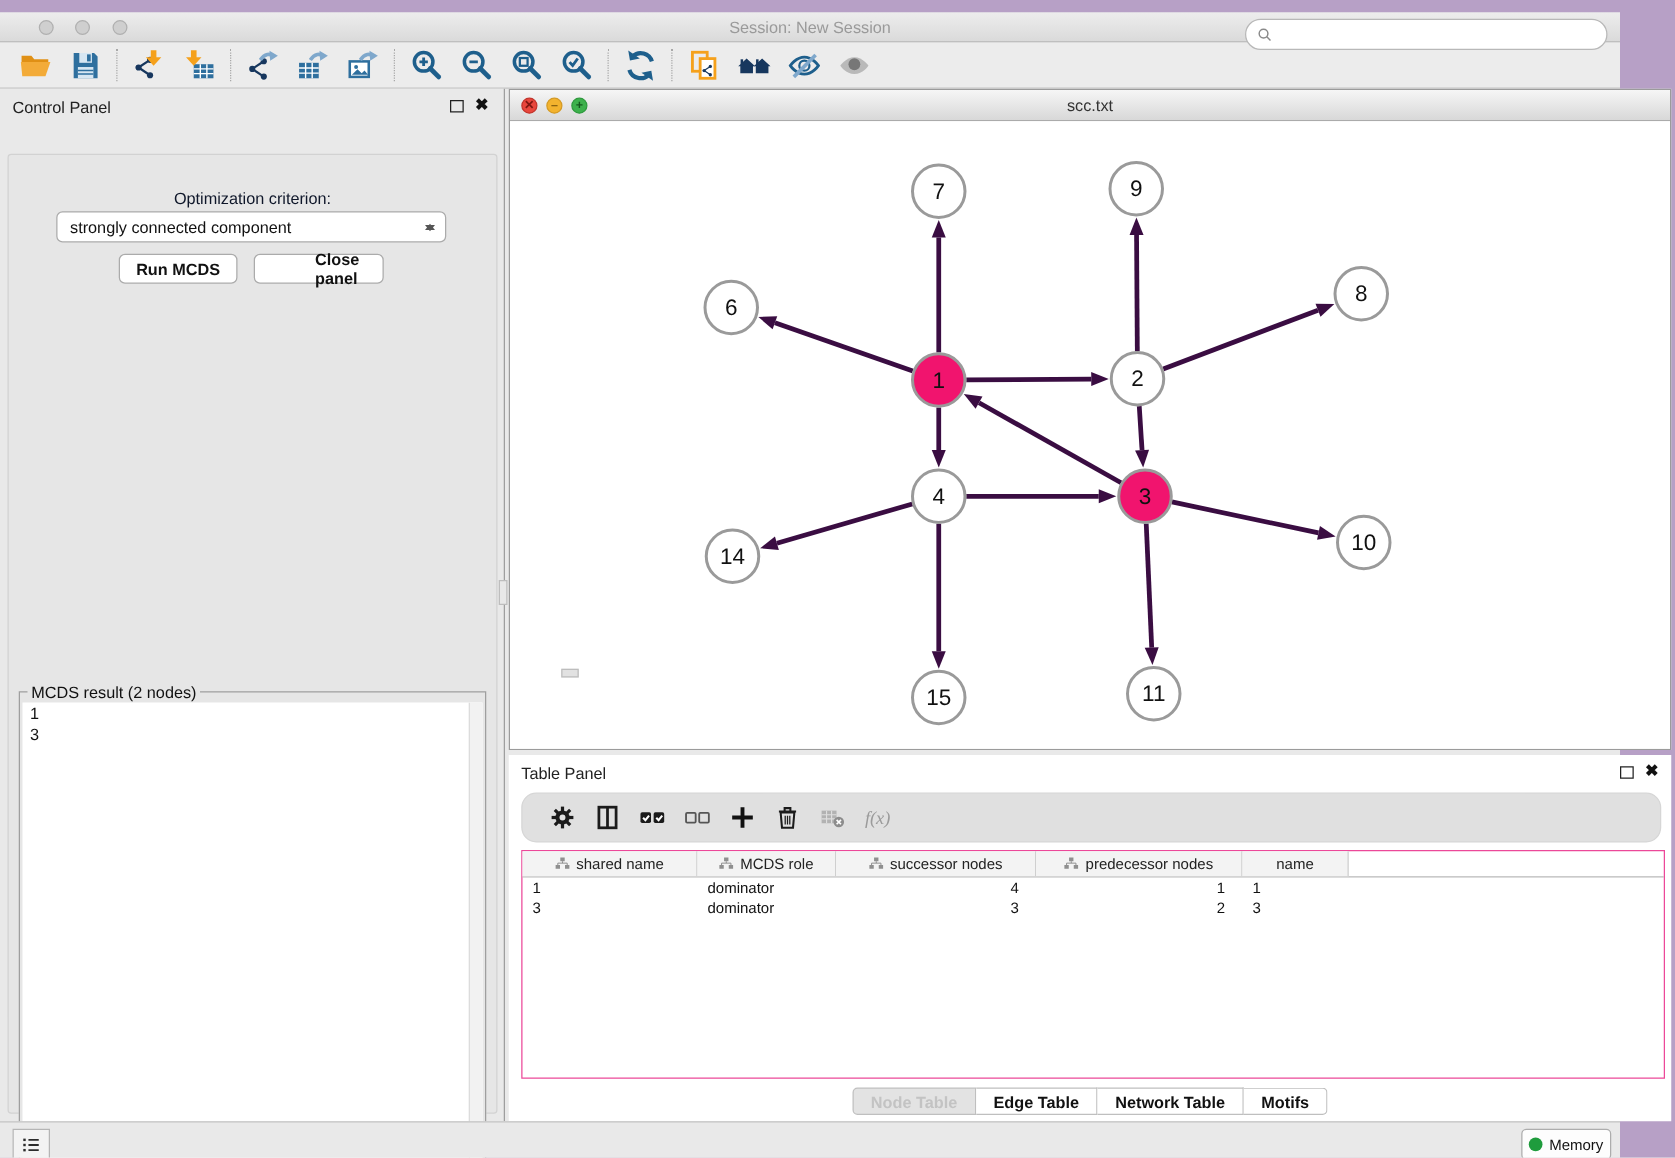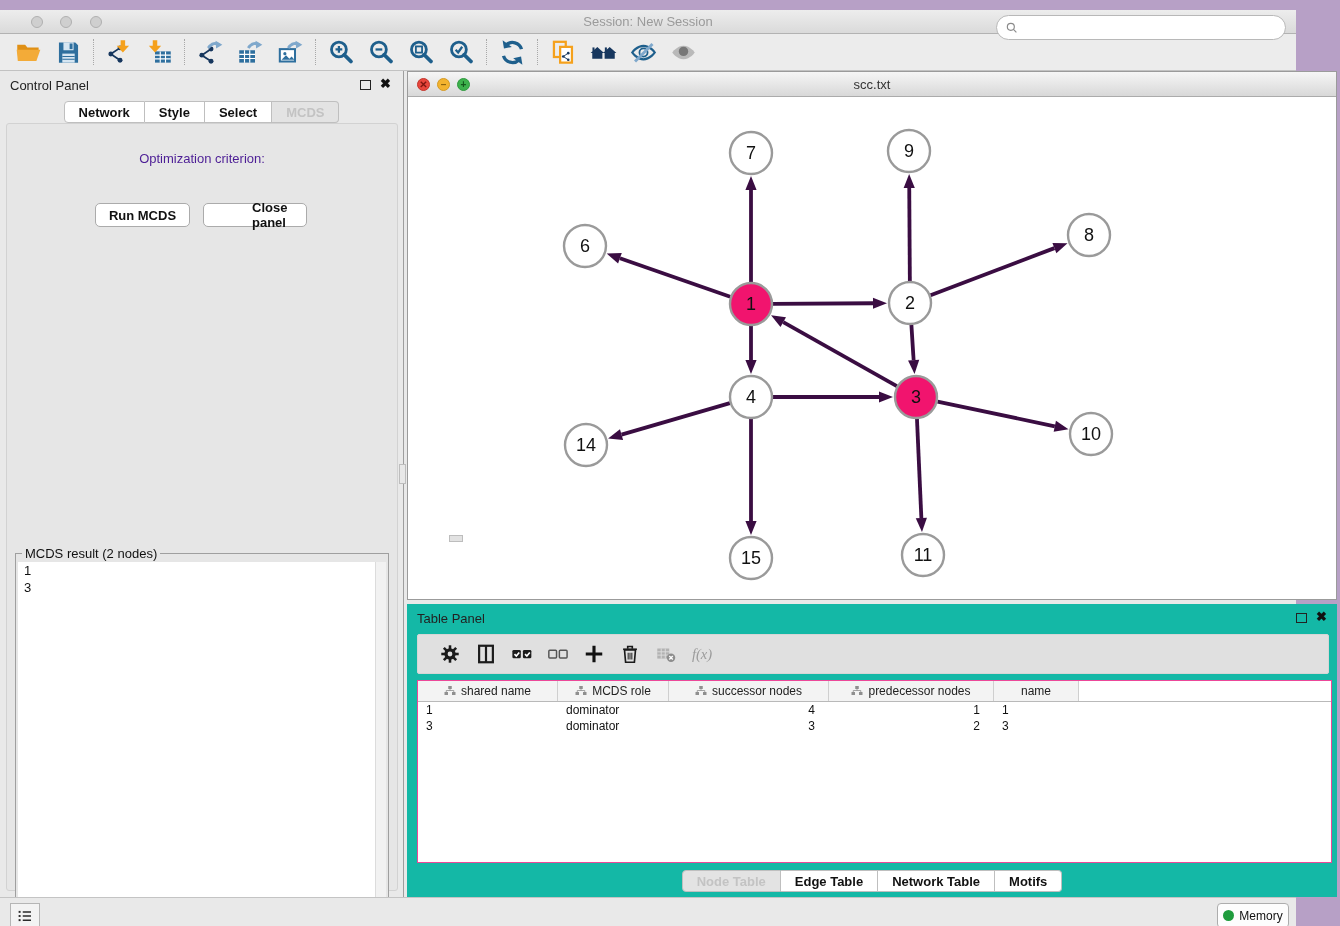--- a/index.html
+++ b/index.html
@@ -34,21 +34,21 @@
   .close-ic { position:absolute; top:5px; font-size:13px; font-weight:bold; color:#111; }
   #cp-tabs { position:absolute; left:0; top:30px; width:100%; display:flex; justify-content:center; }
   .tabrow { display:flex; }
   .tab { height:22px; padding:0 14px; background:#fff; border:1px solid #bfbfbf; border-left:none;
     font-size:13px; font-weight:bold; color:#111; display:flex; align-items:center; }
   .tab:first-child { border-left:1px solid #bfbfbf; border-radius:4px 0 0 4px; }
   .tab:last-child { border-radius:0 4px 4px 0; }
   .tab.sel { background:#e3e3e3; color:#c3c3c3; }
   #cp-content { position:absolute; left:6px; top:52px; width:392px; height:768px; background:#e6e6e6;
     border:1px solid #d2d2d2; border-radius:3px; }
-  #opt-label { position:absolute; width:100%; text-align:center; top:27px; font-size:13px; color:#4c1d95; }
+  #opt-label { position:absolute; width:100%; text-align:center; top:27px; font-size:13px; color:#0f172a; }
   #criterion-select { position:absolute; left:38px; top:45px; width:312px; height:25px; background:#fff;
     border:1px solid #ababab; border-radius:5px; font-size:13px; display:flex; align-items:center;
     padding-left:10px; color:#111; }
   .stepper { position:absolute; right:6px; top:4px; width:12px; height:16px; }
   .stepper:before { content:""; position:absolute; left:2px; top:1px; border:4px solid transparent; border-bottom:5px solid #555; }
   .stepper:after { content:""; position:absolute; left:2px; bottom:1px; border:4px solid transparent; border-top:5px solid #555; }
   .cp-btn { position:absolute; top:79px; height:24px; background:#fff; border:1px solid #ababab;
     border-radius:5px; font-size:13px; font-weight:bold; color:#111; display:flex; align-items:center; justify-content:center; }
   #run-btn { left:88px; width:95px; }
   #closepanel-btn { left:196px; width:104px;padding-left:48px; }
@@ -66,23 +66,23 @@
     font-weight:bold; text-align:center; line-height:12px; }
   #net-title { position:absolute; width:100%; text-align:center; top:5px; font-size:13px; color:#333; }
   #net-view { position:absolute; left:0; top:25px; width:928px; height:502px; background:#fff; }
   #graph-svg { width:100%; height:100%; }
 
   
   #h-split-handle { position:absolute; left:449px; top:525px; width:14px; height:7px; background:#e2e2e2; border:1px solid #bdbdbd; }
   #v-split-handle { position:absolute; left:399px; top:454px; width:7px; height:20px; background:#e8e8e8; border:1px solid #bdbdbd; }
 
   
-  #table-panel { position:absolute; left:407px; top:594px; width:930px; height:293px; background:#14b8a6; }
+  #table-panel { position:absolute; left:407px; top:594px; width:930px; height:293px; background:#ffffff; }
   #tp-toolbar { position:absolute; left:10px; top:30px; width:912px; height:40px; background:#e0e0e0;
-    border:1px solid #d6d6d6; border-radius:2px; display:flex; align-items:center; padding-left:14px; }
+    border:1px solid #d6d6d6; border-radius:12px; display:flex; align-items:center; padding-left:14px; }
   .tp-btn { width:36px; height:30px; display:flex; align-items:center; justify-content:center; }
   .tp-btn svg { width:22px; height:22px; }
   #node-table { position:absolute; left:10px; top:76px; width:915px; height:183px; background:#fff; border:1px solid #ec4899; }
   #nt-header { display:flex; height:21px; border-bottom:1px solid #b9b9b9; }
   .th { background:#f3f3f3; border-right:1px solid #cfcfcf; display:flex; align-items:center;
     justify-content:center; font-size:12px; color:#222; gap:5px; }
   .th svg { width:12px; height:12px; }
   .nt-row { display:flex; height:16px; }
   .td { font-size:12px; color:#111; padding:1px 8px 0 8px; white-space:nowrap; overflow:hidden; }
   #tp-tabs { position:absolute; left:0; top:266px; width:100%; display:flex; justify-content:center; }
@@ -256,30 +256,26 @@
       </svg>
     <input id="search-input" placeholder="" style="">
   </div>
 
   <div id="control-panel">
     <div class="panel-head">
       <span class="panel-title">Control Panel</span>
       <span class="float-ic" style="right:32px"></span>
       <span class="close-ic" style="right:12px">✖</span>
     </div>
-    <div id="cp-tabs">
-        <div class="tabrow" id="cp-tabrow">
-          <div class="tab">Network</div>
-          <div class="tab">Style</div>
-          <div class="tab">Select</div>
-          <div class="tab sel">MCDS</div>
-        </div>
-      </div>
     <div id="cp-content">
       <div id="opt-label">Optimization criterion:</div>
+      <div id="criterion-select">
+        <span>strongly connected component</span>
+        <span class="stepper"></span>
+      </div>
       <div class="cp-btn" id="run-btn">Run MCDS</div>
       <div class="cp-btn" id="closepanel-btn">Close panel</div>
       <div id="result-box">
         <span id="result-legend">MCDS result (2 nodes)</span>
         <div id="result-area">
           <div id="result-lines">
               <div class="result-line">1</div>
               <div class="result-line">3</div>
             </div>
           <div id="result-scroll"></div>

